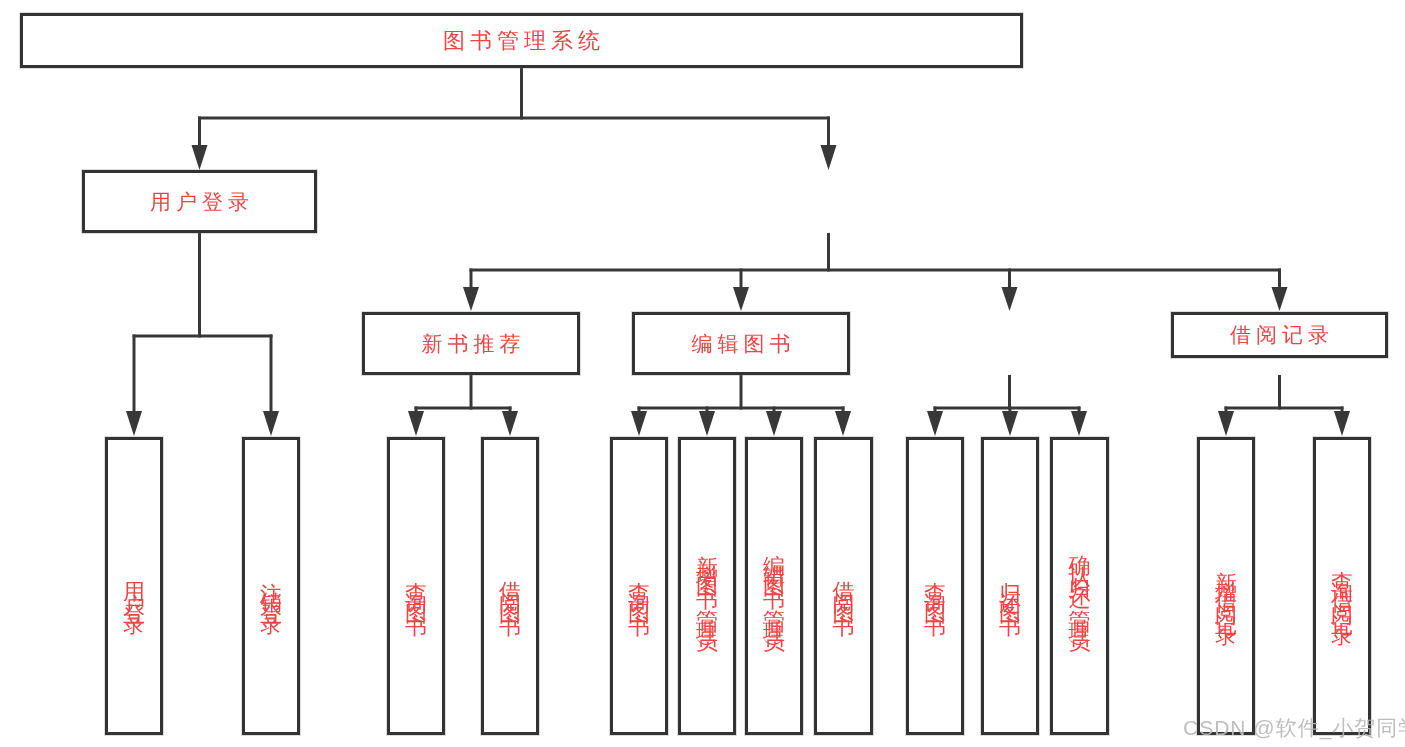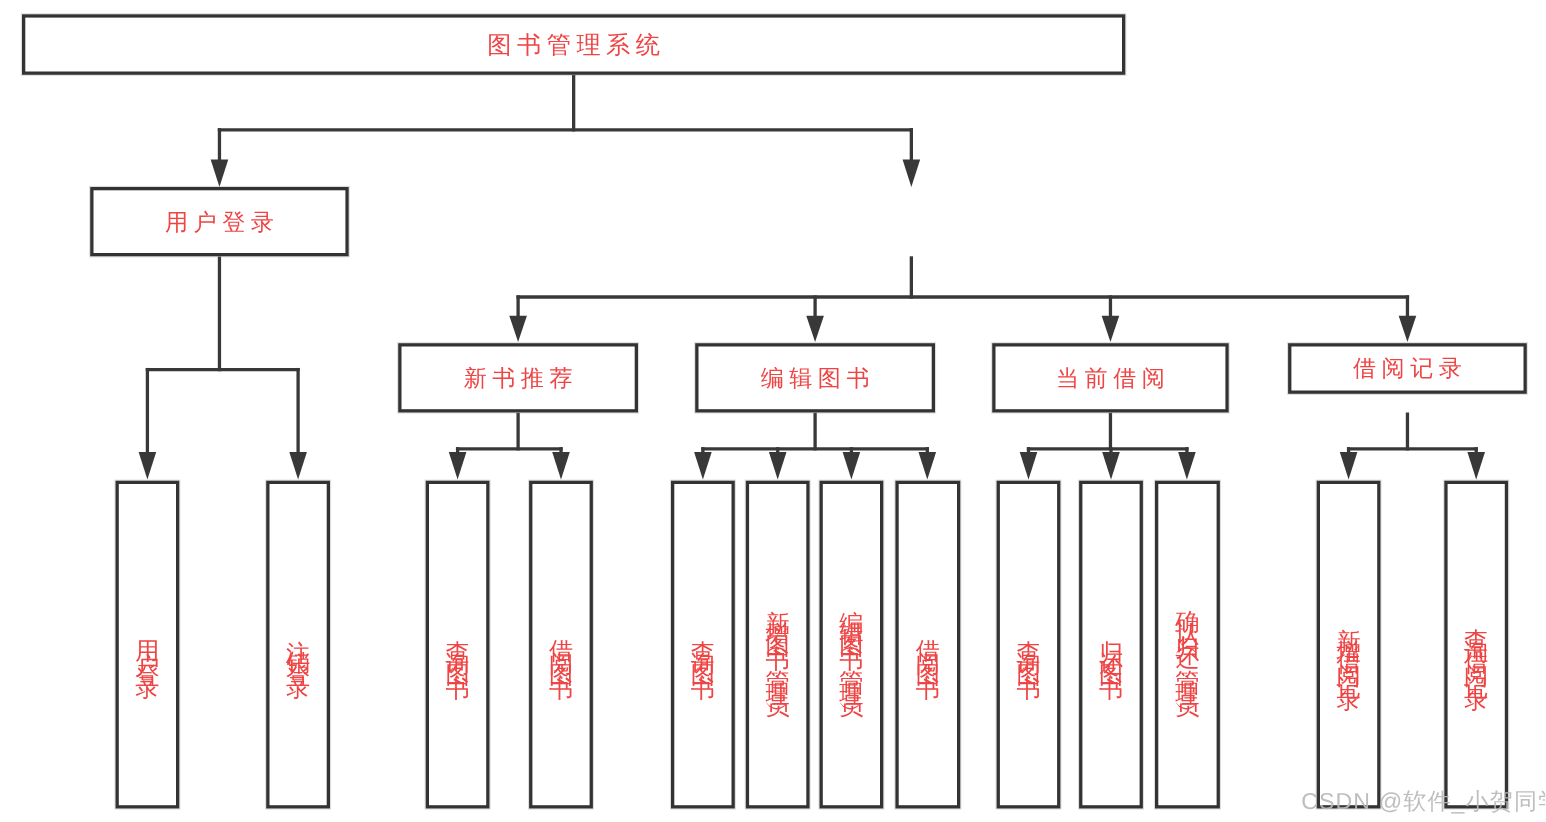--- a/index.html
+++ b/index.html
@@ -145,23 +145,20 @@
   <div class="node" style="left:82px; top:170px; width:235px; height:63px;">
     <span class="lbl">用户登录</span>
   </div>
 
   <div class="node" style="left:362px; top:312px; width:218px; height:63px;">
     <span class="lbl">新书推荐</span>
   </div>
   <div class="node" style="left:632px; top:312px; width:218px; height:63px;">
     <span class="lbl">编辑图书</span>
   </div>
-  <div class="node" style="left:902px; top:312px; width:215px; height:63px;">
-    <span class="lbl">当前借阅</span>
-  </div>
   <div class="node" style="left:1171px; top:312px; width:217px; height:46px;">
     <span class="lbl">借阅记录</span>
   </div>
 
   <div class="node leaf" style="left:105px; top:437px; width:58px; height:298px;">
     <span class="lbl">用户登录</span>
   </div>
   <div class="node leaf" style="left:242px; top:437px; width:58px; height:298px;">
     <span class="lbl">注销登录</span>
   </div>

